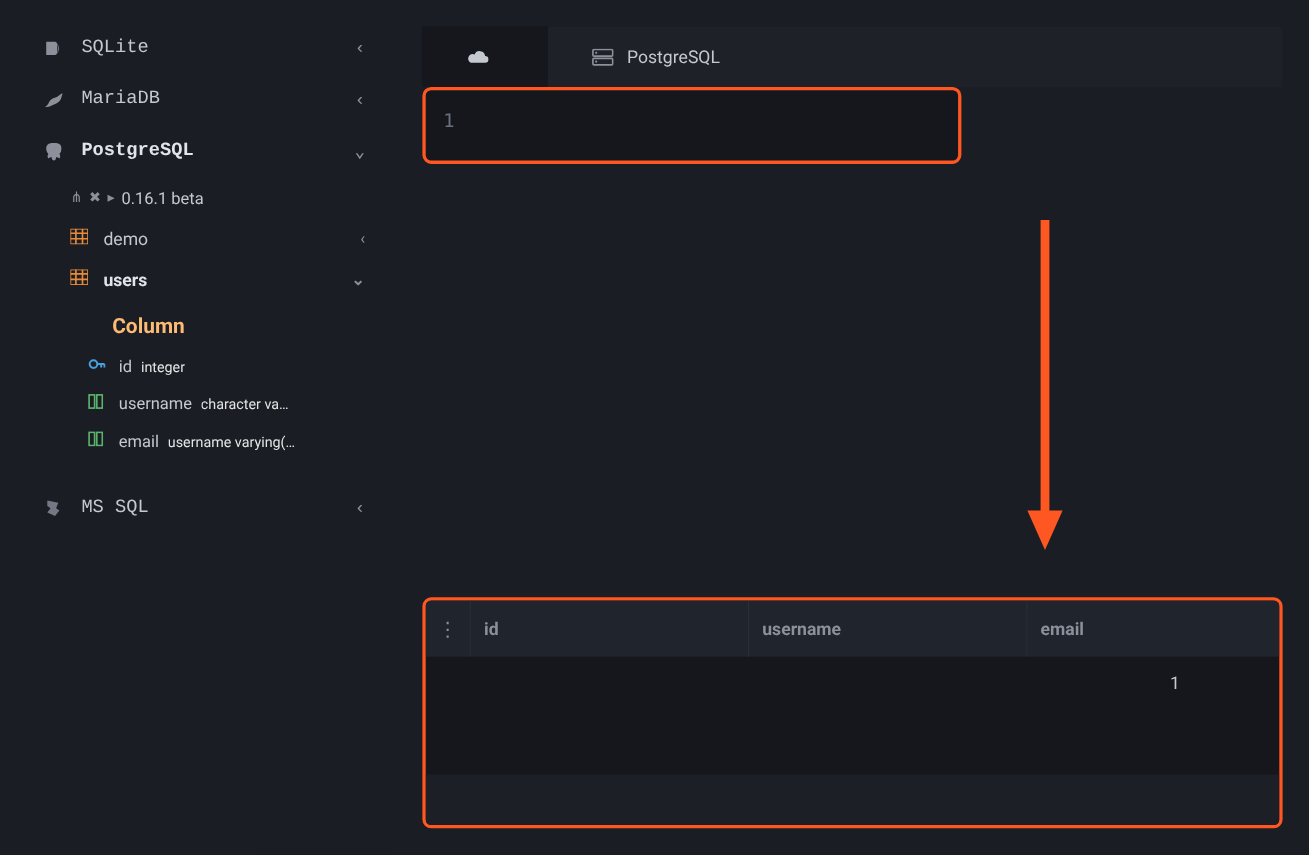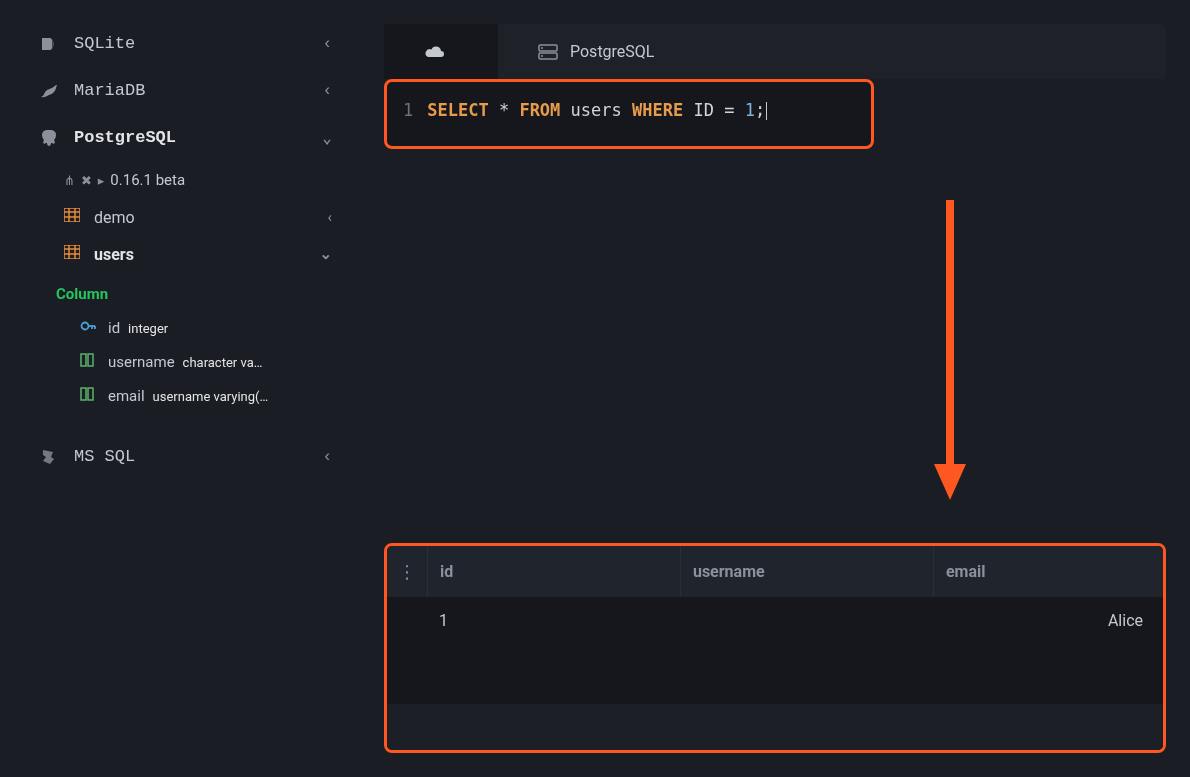--- a/index.html
+++ b/index.html
@@ -79,24 +79,24 @@
     color: #8b909a;
   }
   .table-item .ticon {
     width: 18px;
     margin-right: 12px;
     color: #e88b3b;
   }
   .table-item.active { font-weight: 700; color: #e2e4e9; }
 
   .column-label {
-    padding: 12px 22px 8px 56px;
+    padding: 12px 22px 8px 102px;
     font-weight: 700;
-    color: #22c55e;
-    font-size: 15px;
+    color: #fdba74;
+    font-size: 19px;
   }
   .column-item {
     display: flex;
     align-items: baseline;
     padding: 8px 22px 8px 80px;
     font-size: 15px;
     color: #c4c8cf;
     white-space: nowrap;
     overflow: hidden;
     text-overflow: ellipsis;
@@ -374,23 +374,20 @@
             <circle cx="4" cy="12" r="1" fill="#8b909a"></circle>
           </svg>
       </span>
       <span>PostgreSQL</span>
     </div>
   </div>
 
   <div class="editor-box">
     <div class="code-line">
       <span class="line-num">1</span>
-      <span>
-        <span class="kw">SELECT</span><span class="op"> * </span><span class="kw">FROM</span><span class="ident"> users </span><span class="kw">WHERE</span><span class="ident"> ID </span><span class="op">=</span><span class="op"> </span><span class="num">1</span><span class="op">;</span><span class="cursor-bar"></span>
-      </span>
     </div>
   </div>
 
   <div class="arrow-wrap">
     <svg width="40" height="300" viewBox="0 0 40 300">
       <line x1="20" y1="0" x2="20" y2="270" stroke="#ff5722" stroke-width="8"></line>
       <polygon points="20,300 4,264 36,264" fill="#ff5722"></polygon>
     </svg>
   </div>
 
@@ -399,19 +396,18 @@
   <div class="results-box">
     <div class="results-header">
       <div class="rh-handle">⋮</div>
       <div class="rh-col">id</div>
       <div class="rh-col">username</div>
       <div class="rh-col">email</div>
     </div>
     <div class="results-row">
       <div class="rr-handle"></div>
       <div class="rr-cell">1</div>
-      <div class="rr-cell">Alice</div>
     </div>
     <div class="results-spacer"></div>
     <div class="results-footer"></div>
   </div>
 
 </div>
 
 </body></html>

